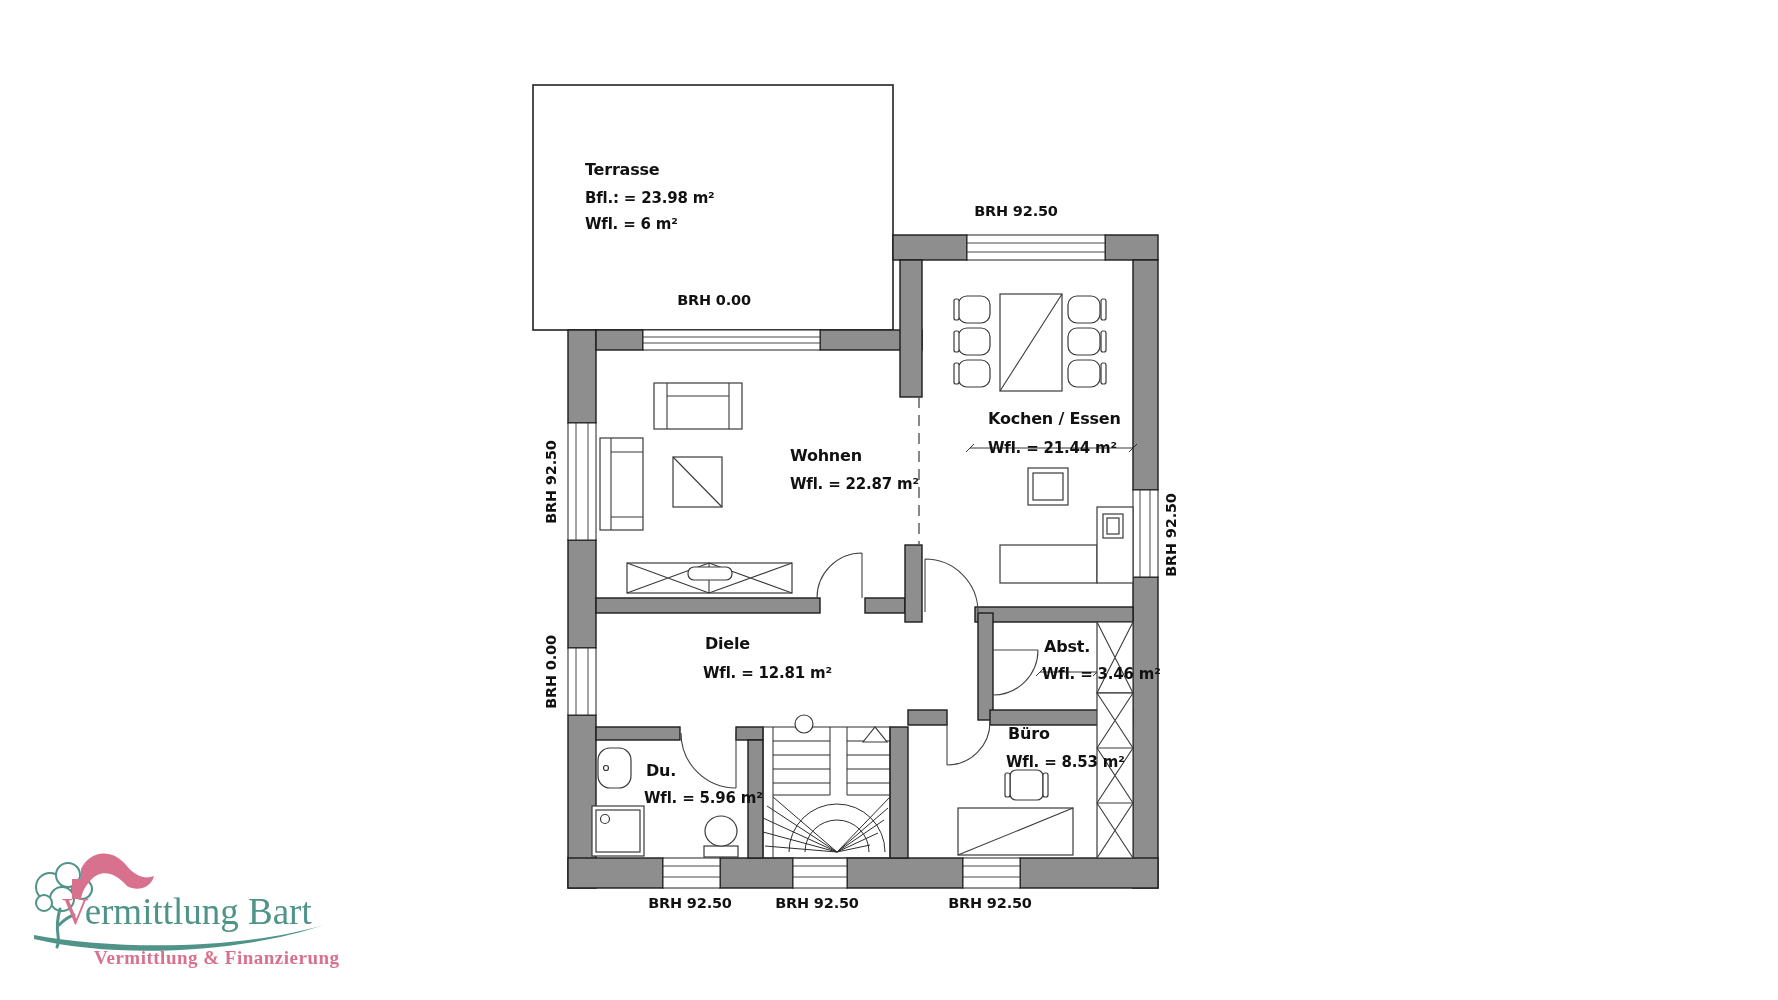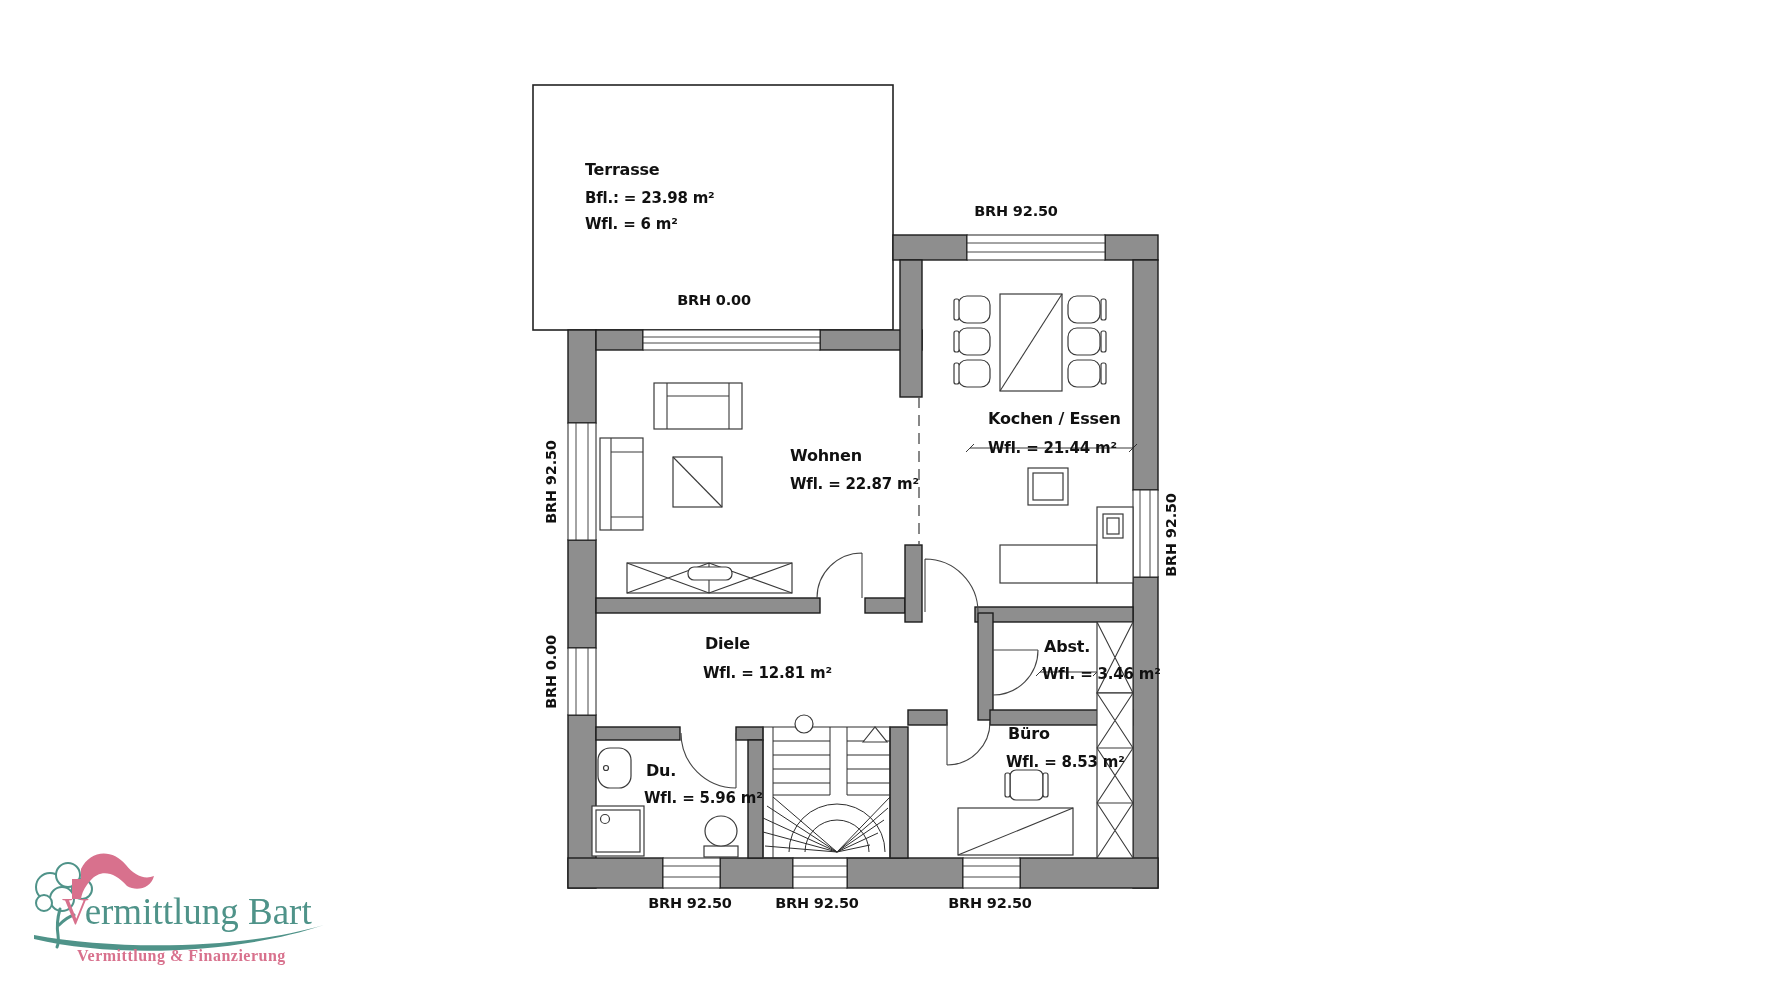--- a/index.html
+++ b/index.html
@@ -18,22 +18,22 @@
   .dimline{stroke:#222;stroke-width:.9;fill:none;}
   .stair{stroke:#2d2d2d;stroke-width:1;fill:none;}
   .lbl{font-size:16px;font-weight:bold;fill:#111;letter-spacing:-.2px;}
   .lbl2{font-size:15px;font-weight:bold;fill:#111;letter-spacing:-.2px;}
   .brh{font-size:14.5px;font-weight:bold;fill:#111;letter-spacing:-.2px;}
   
   .logo{position:absolute;left:28px;top:845px;width:310px;height:150px;}
   .logo-text{position:absolute;left:34px;top:48px;font-family:"Liberation Serif",serif;
              font-size:37px;color:var(--teal,#4f9389);white-space:nowrap;line-height:1;}
   .logo-text::first-letter{color:var(--pink,#d8718d);}
-  .logo-tagline{position:absolute;left:49px;top:102px;font-family:"Liberation Serif",serif;
-                font-size:16px;font-weight:bold;color:var(--pink,#d8718d);
+  .logo-tagline{position:absolute;left:66px;top:102px;font-family:"Liberation Serif",serif;
+                font-size:19px;font-weight:bold;color:var(--pink,#d8718d);
                 letter-spacing:.5px;white-space:nowrap;}
 </style>
 </head>
 <body>
 
 <div class="page">
 
 <svg width="1778" height="1000" viewBox="0 0 1778 1000">
 
   <g>

